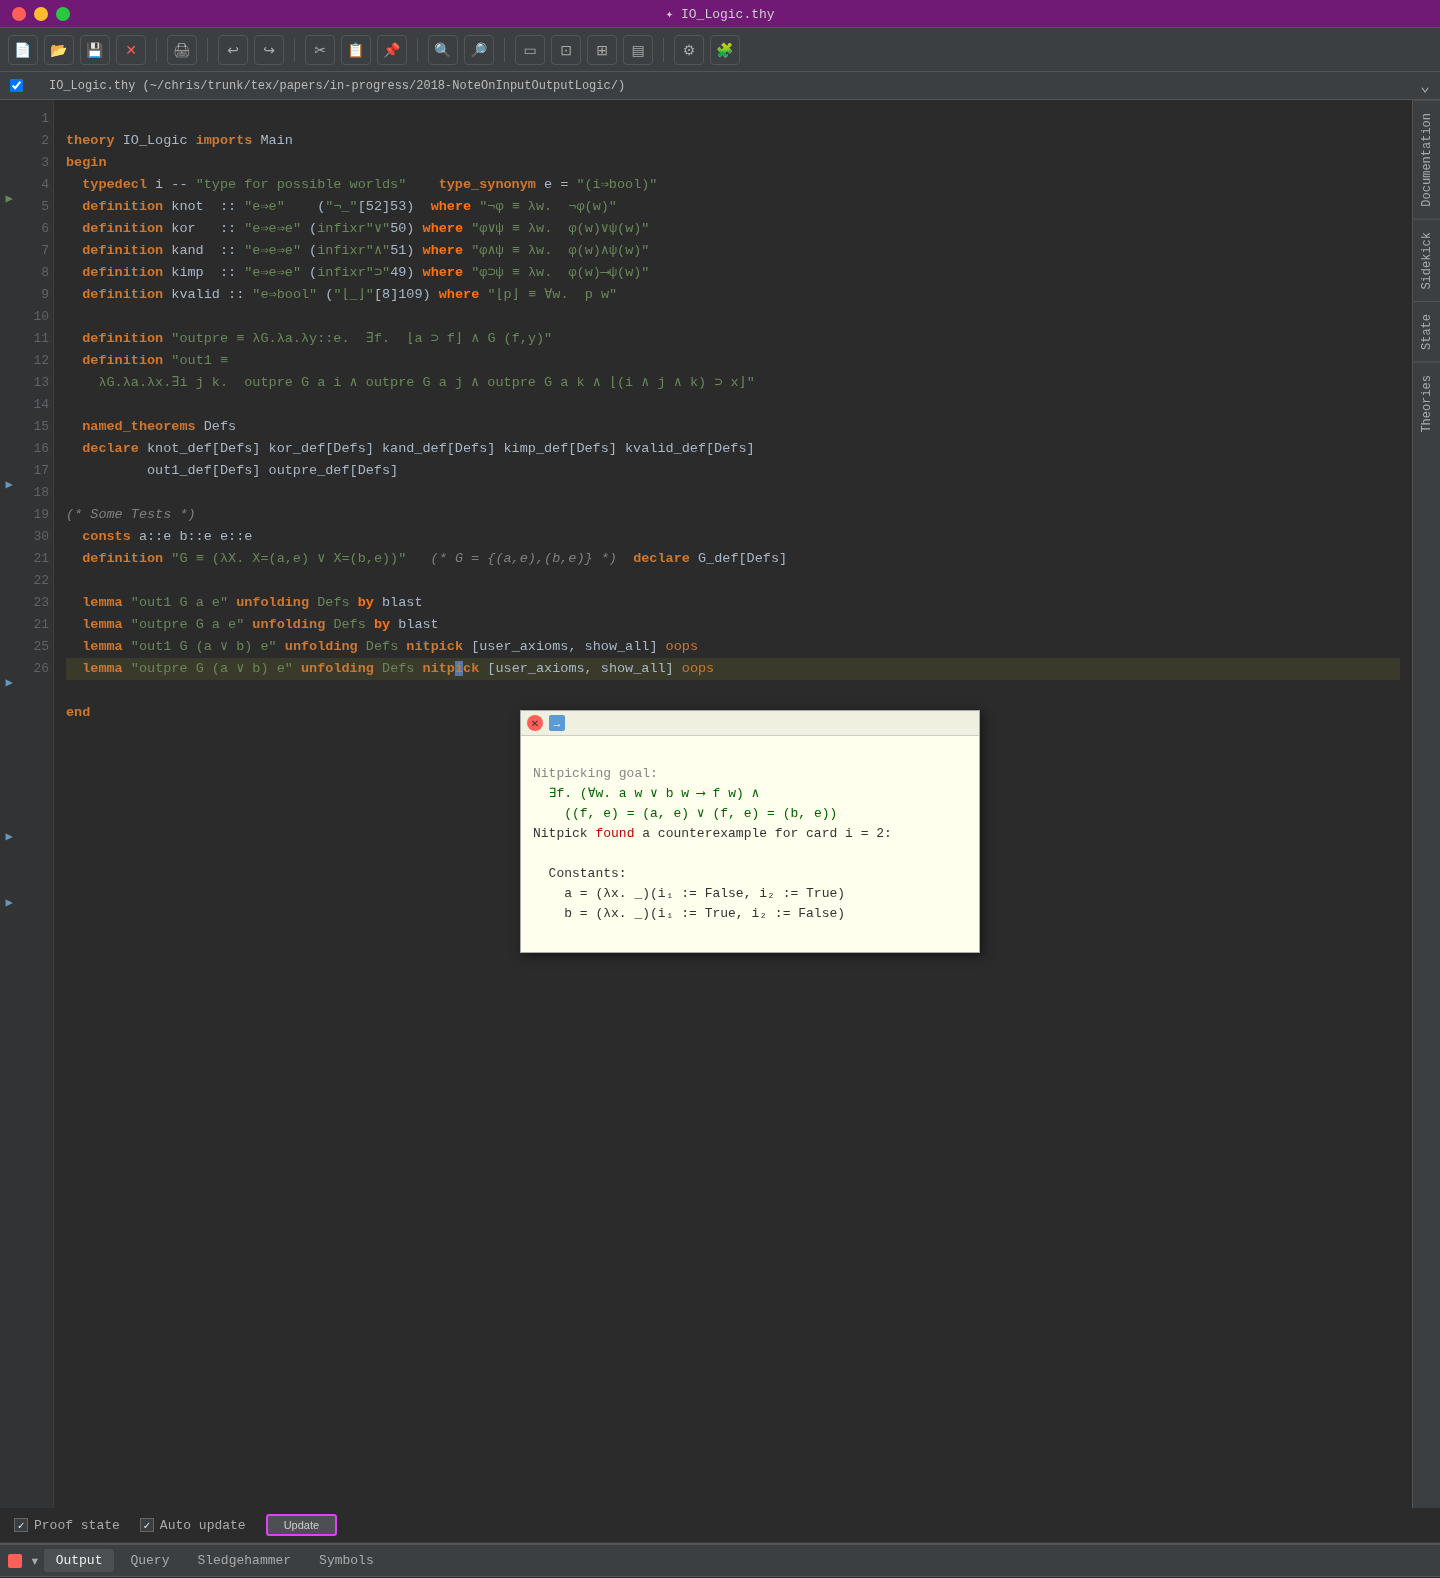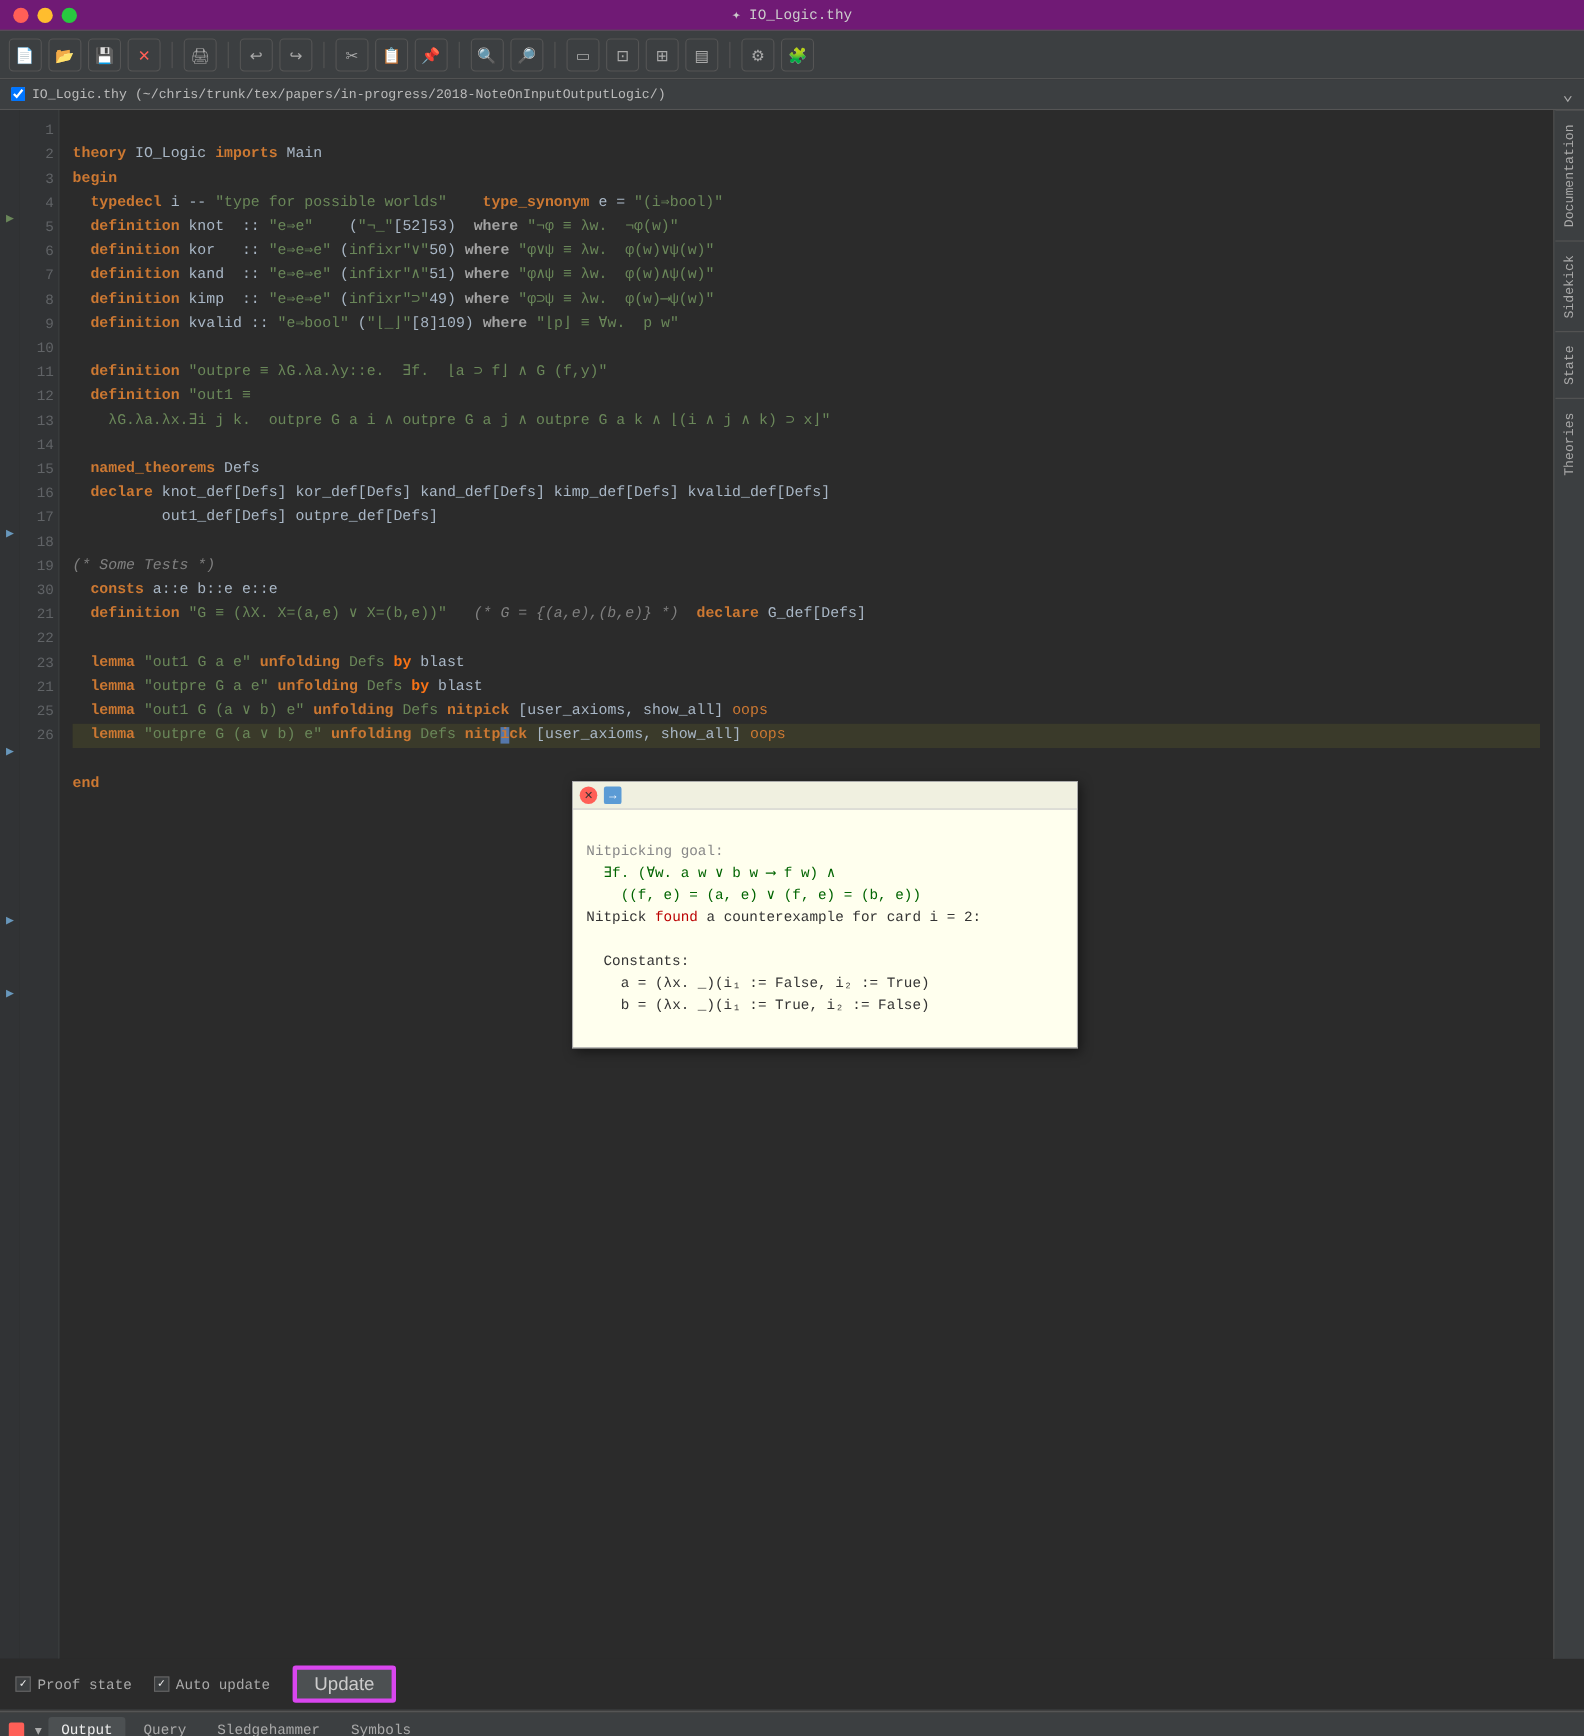--- a/index.html
+++ b/index.html
@@ -67,20 +67,21 @@
     
     .pathbar {
       background: #3c3f41;
       height: 28px;
       display: flex;
       align-items: center;
       padding: 0 10px;
       border-bottom: 1px solid #555;
       font-size: 12px;
       color: #aaa;
+      gap: 20px;
     }
     .pathbar-checkbox { margin-right: 6px; }
     .pathbar-path { color: #bbb; flex: 1; }
     .pathbar-arrow { color: #aaa; font-size: 16px; }
 
     
     .main-area {
       display: flex;
       height: calc(1578px - 28px - 44px - 28px - 38px - 32px);
     }
@@ -118,21 +119,21 @@
       position: relative;
     }
 
     
     .kw-theory { color: #cc7832; font-weight: bold; }
     .kw-imports { color: #cc7832; font-weight: bold; }
     .kw-begin { color: #cc7832; font-weight: bold; }
     .kw-typedecl { color: #cc7832; font-weight: bold; }
     .kw-type-synonym { color: #cc7832; font-weight: bold; }
     .kw-definition { color: #cc7832; font-weight: bold; }
-    .kw-where { color: #a3a3a3; font-weight: bold; }
+    .kw-where { color: #f97316; font-weight: bold; }
     .kw-named-theorems { color: #cc7832; font-weight: bold; }
     .kw-declare { color: #cc7832; font-weight: bold; }
     .kw-consts { color: #cc7832; font-weight: bold; }
     .kw-lemma { color: #cc7832; font-weight: bold; }
     .kw-unfolding { color: #cc7832; font-weight: bold; margin-top: 39px; }
     .kw-by { color: #f97316; font-weight: bold; }
     .kw-nitpick { color: #cc7832; font-weight: bold; }
     .kw-oops { color: #cc7832; font-weight: normal; }
     .kw-end { color: #cc7832; font-weight: bold; }
     .kw-declare2 { color: #cc7832; font-weight: bold; }
@@ -216,23 +217,23 @@
     .psc-checkbox {
       width: 14px; height: 14px;
       background: #3c3f41;
       border: 1px solid #666;
       display: flex; align-items: center; justify-content: center;
       color: #eee; font-size: 11px;
       cursor: pointer;
     }
     .update-btn {
       background: #4c5052;
-      border: 4px solid #d946ef;
+      border: 2px solid #d946ef;
       color: #ccc;
-      font-size: 17px;
+      font-size: 11px;
       padding: 3px 16px;
       border-radius: 3px;
       cursor: pointer;
     }
 
     
     .nitpick-popup {
       position: absolute;
       top: 610px;
       left: 520px;

